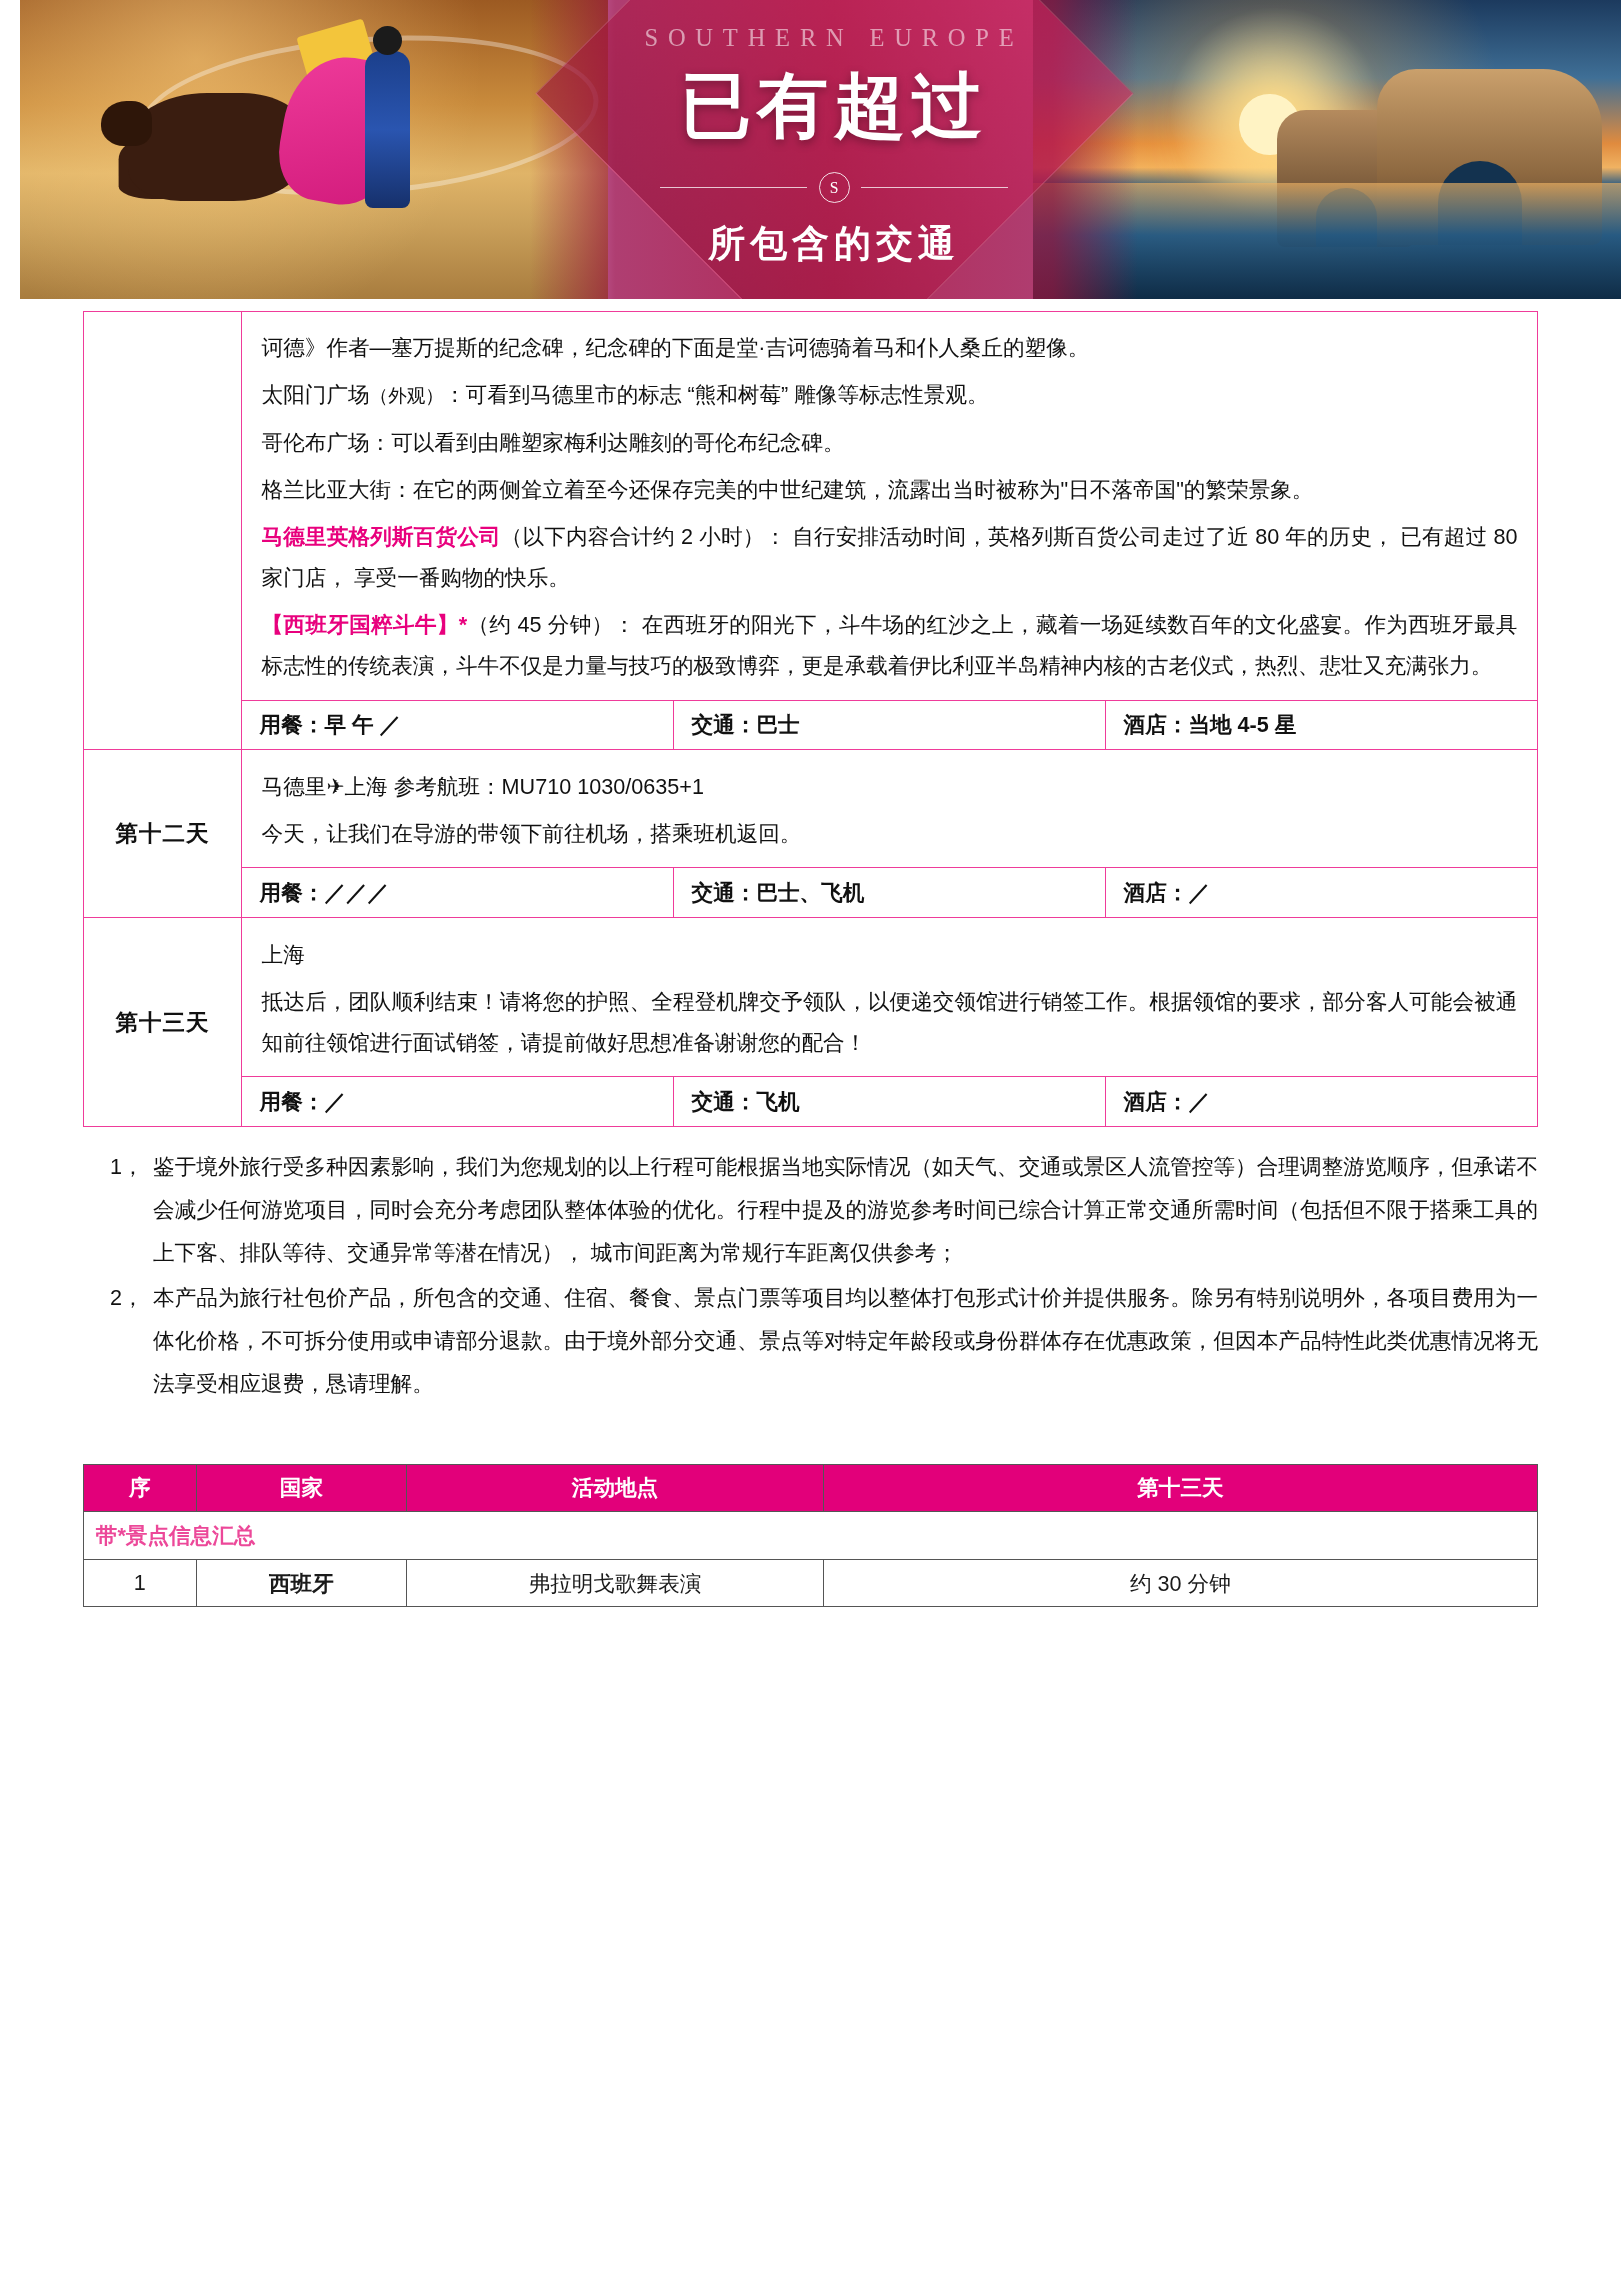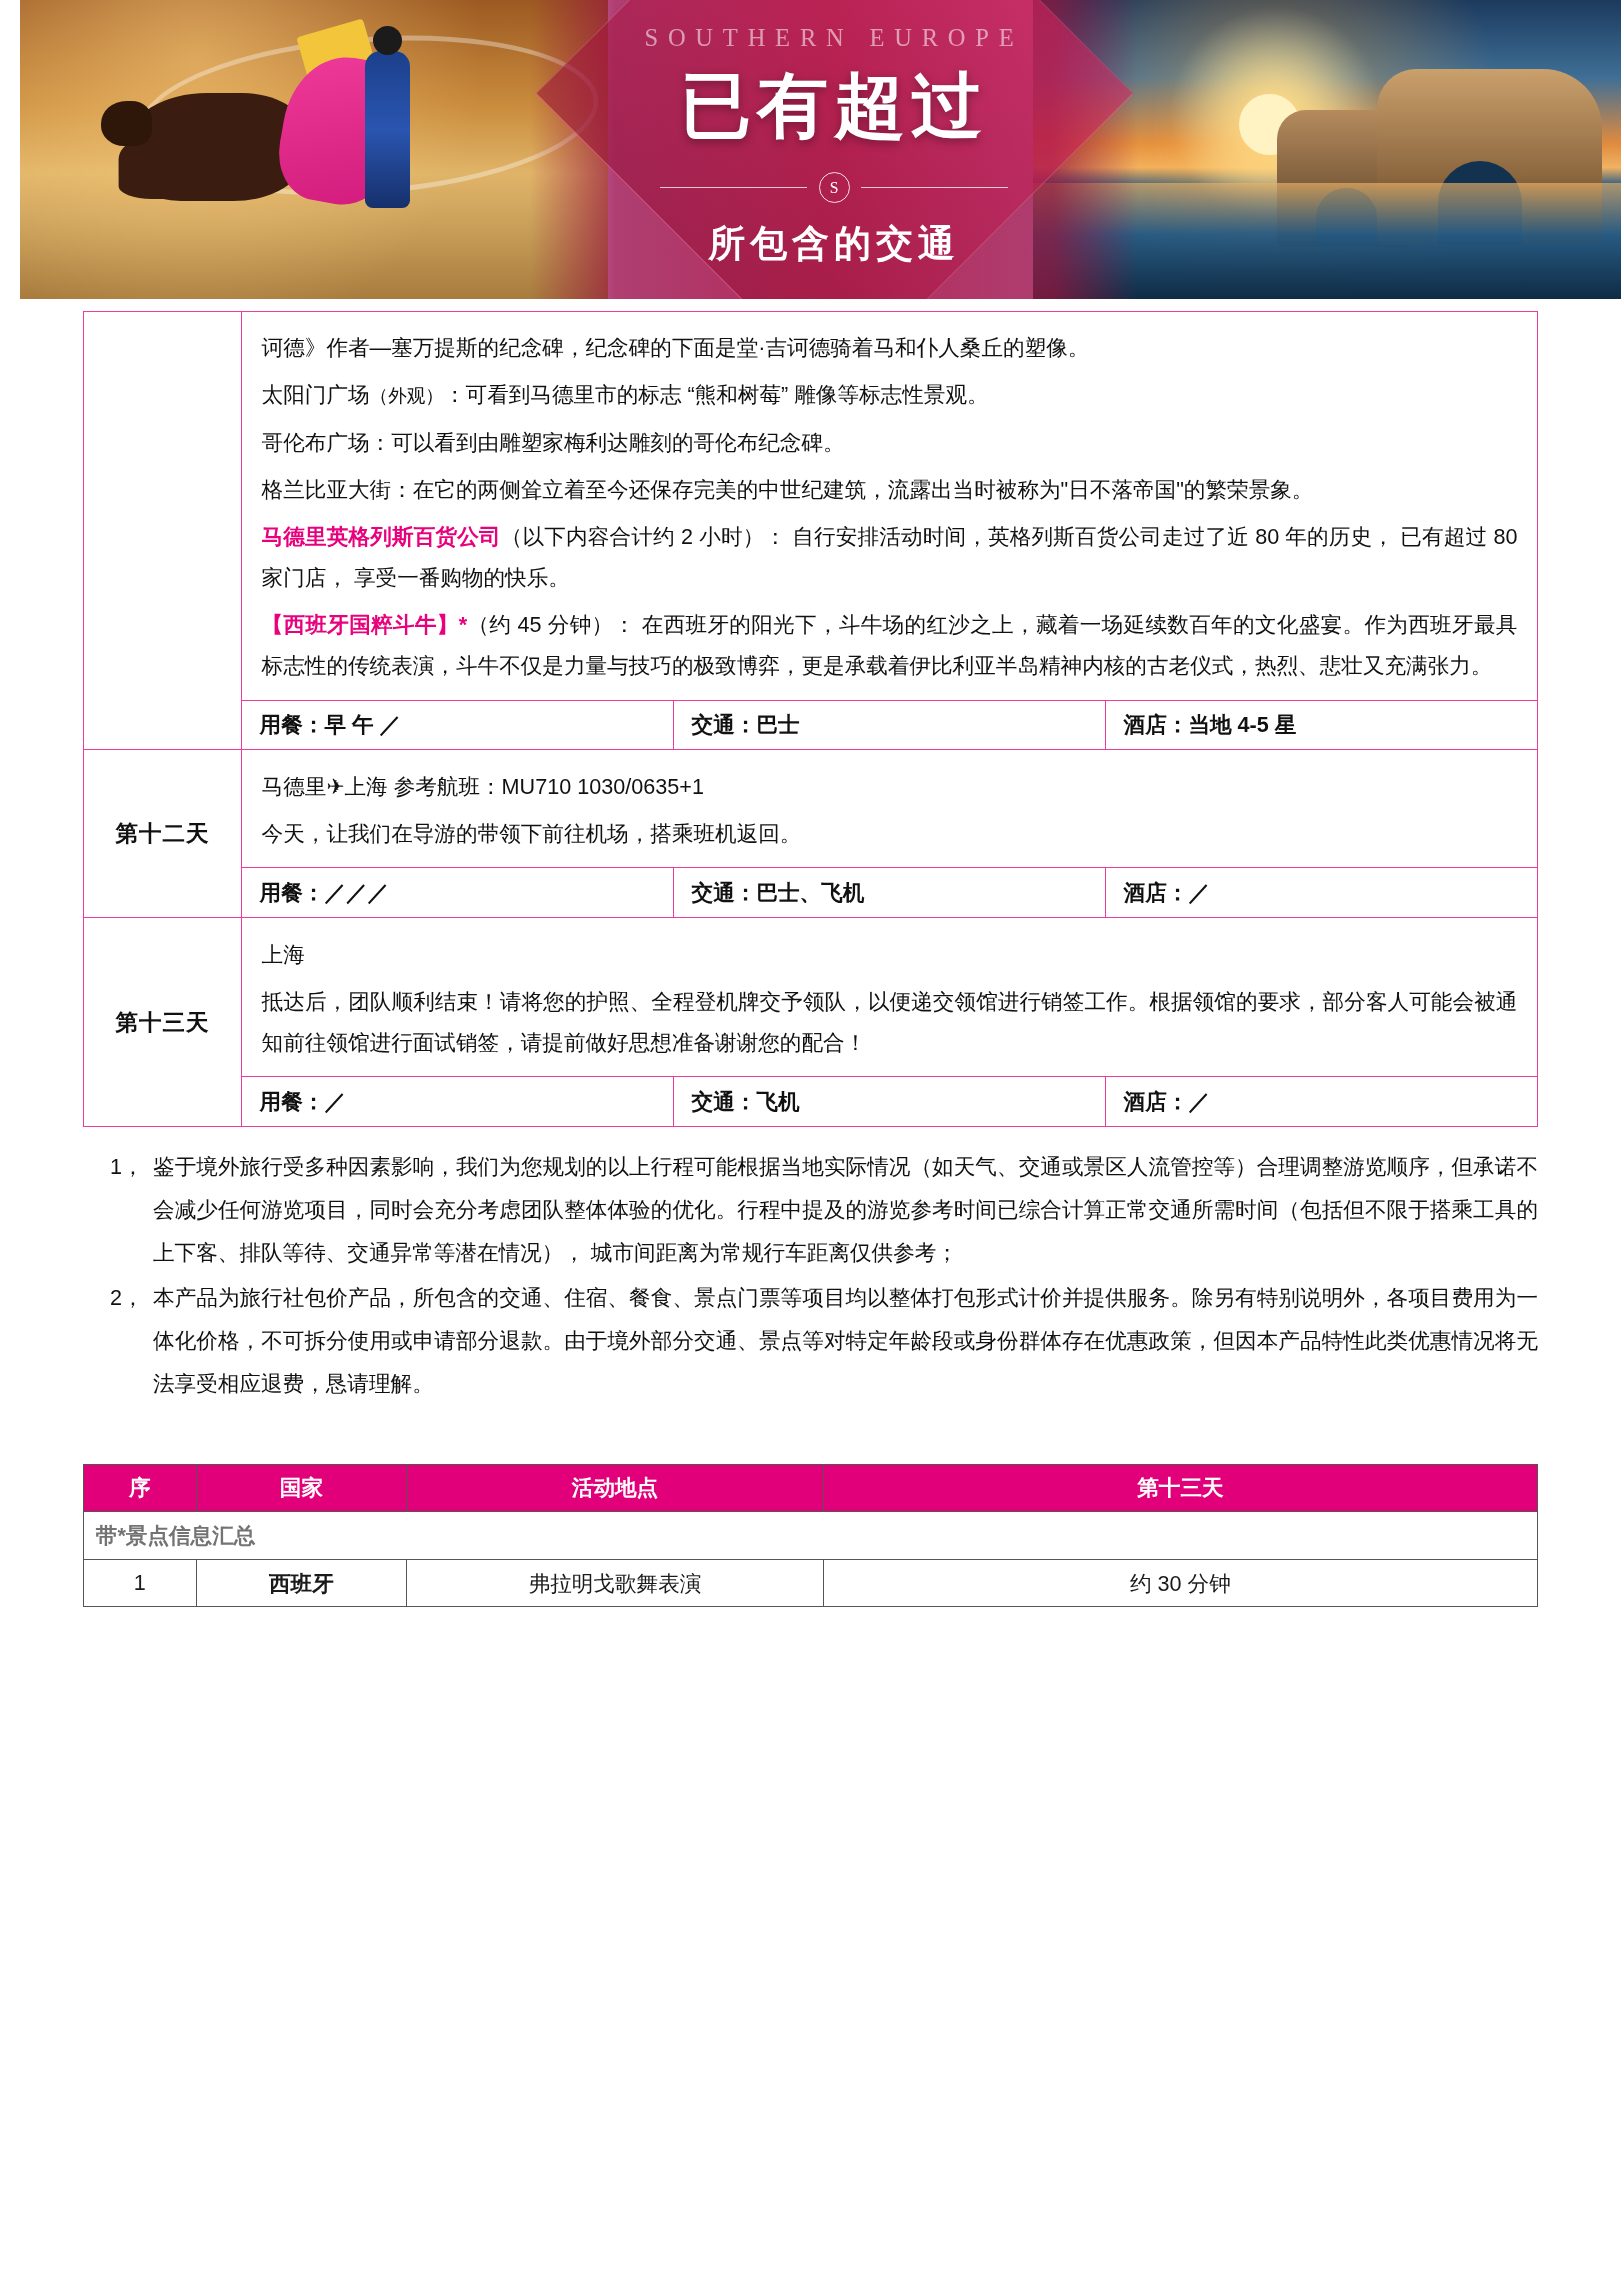--- a/index.html
+++ b/index.html
@@ -297,21 +297,21 @@
     table-layout: fixed;
   }
   table.summary td, table.summary th {
     border: 1.5px solid #555;
     padding: 8.8px 11.8px;
     font-size: 21.6px;
   }
   .sum-title {
     font-weight: bold;
     text-align: left;
-    color: #737373;
+    color: #ec4899;
   }
   table.summary thead th {
     background: #e2007a;
     color: #ffffff;
     font-weight: bold;
     text-align: center;
   }
   .col-seq { width: 88px; }
   .col-country { width: 186px; }
   .col-place { width: 392px; }

